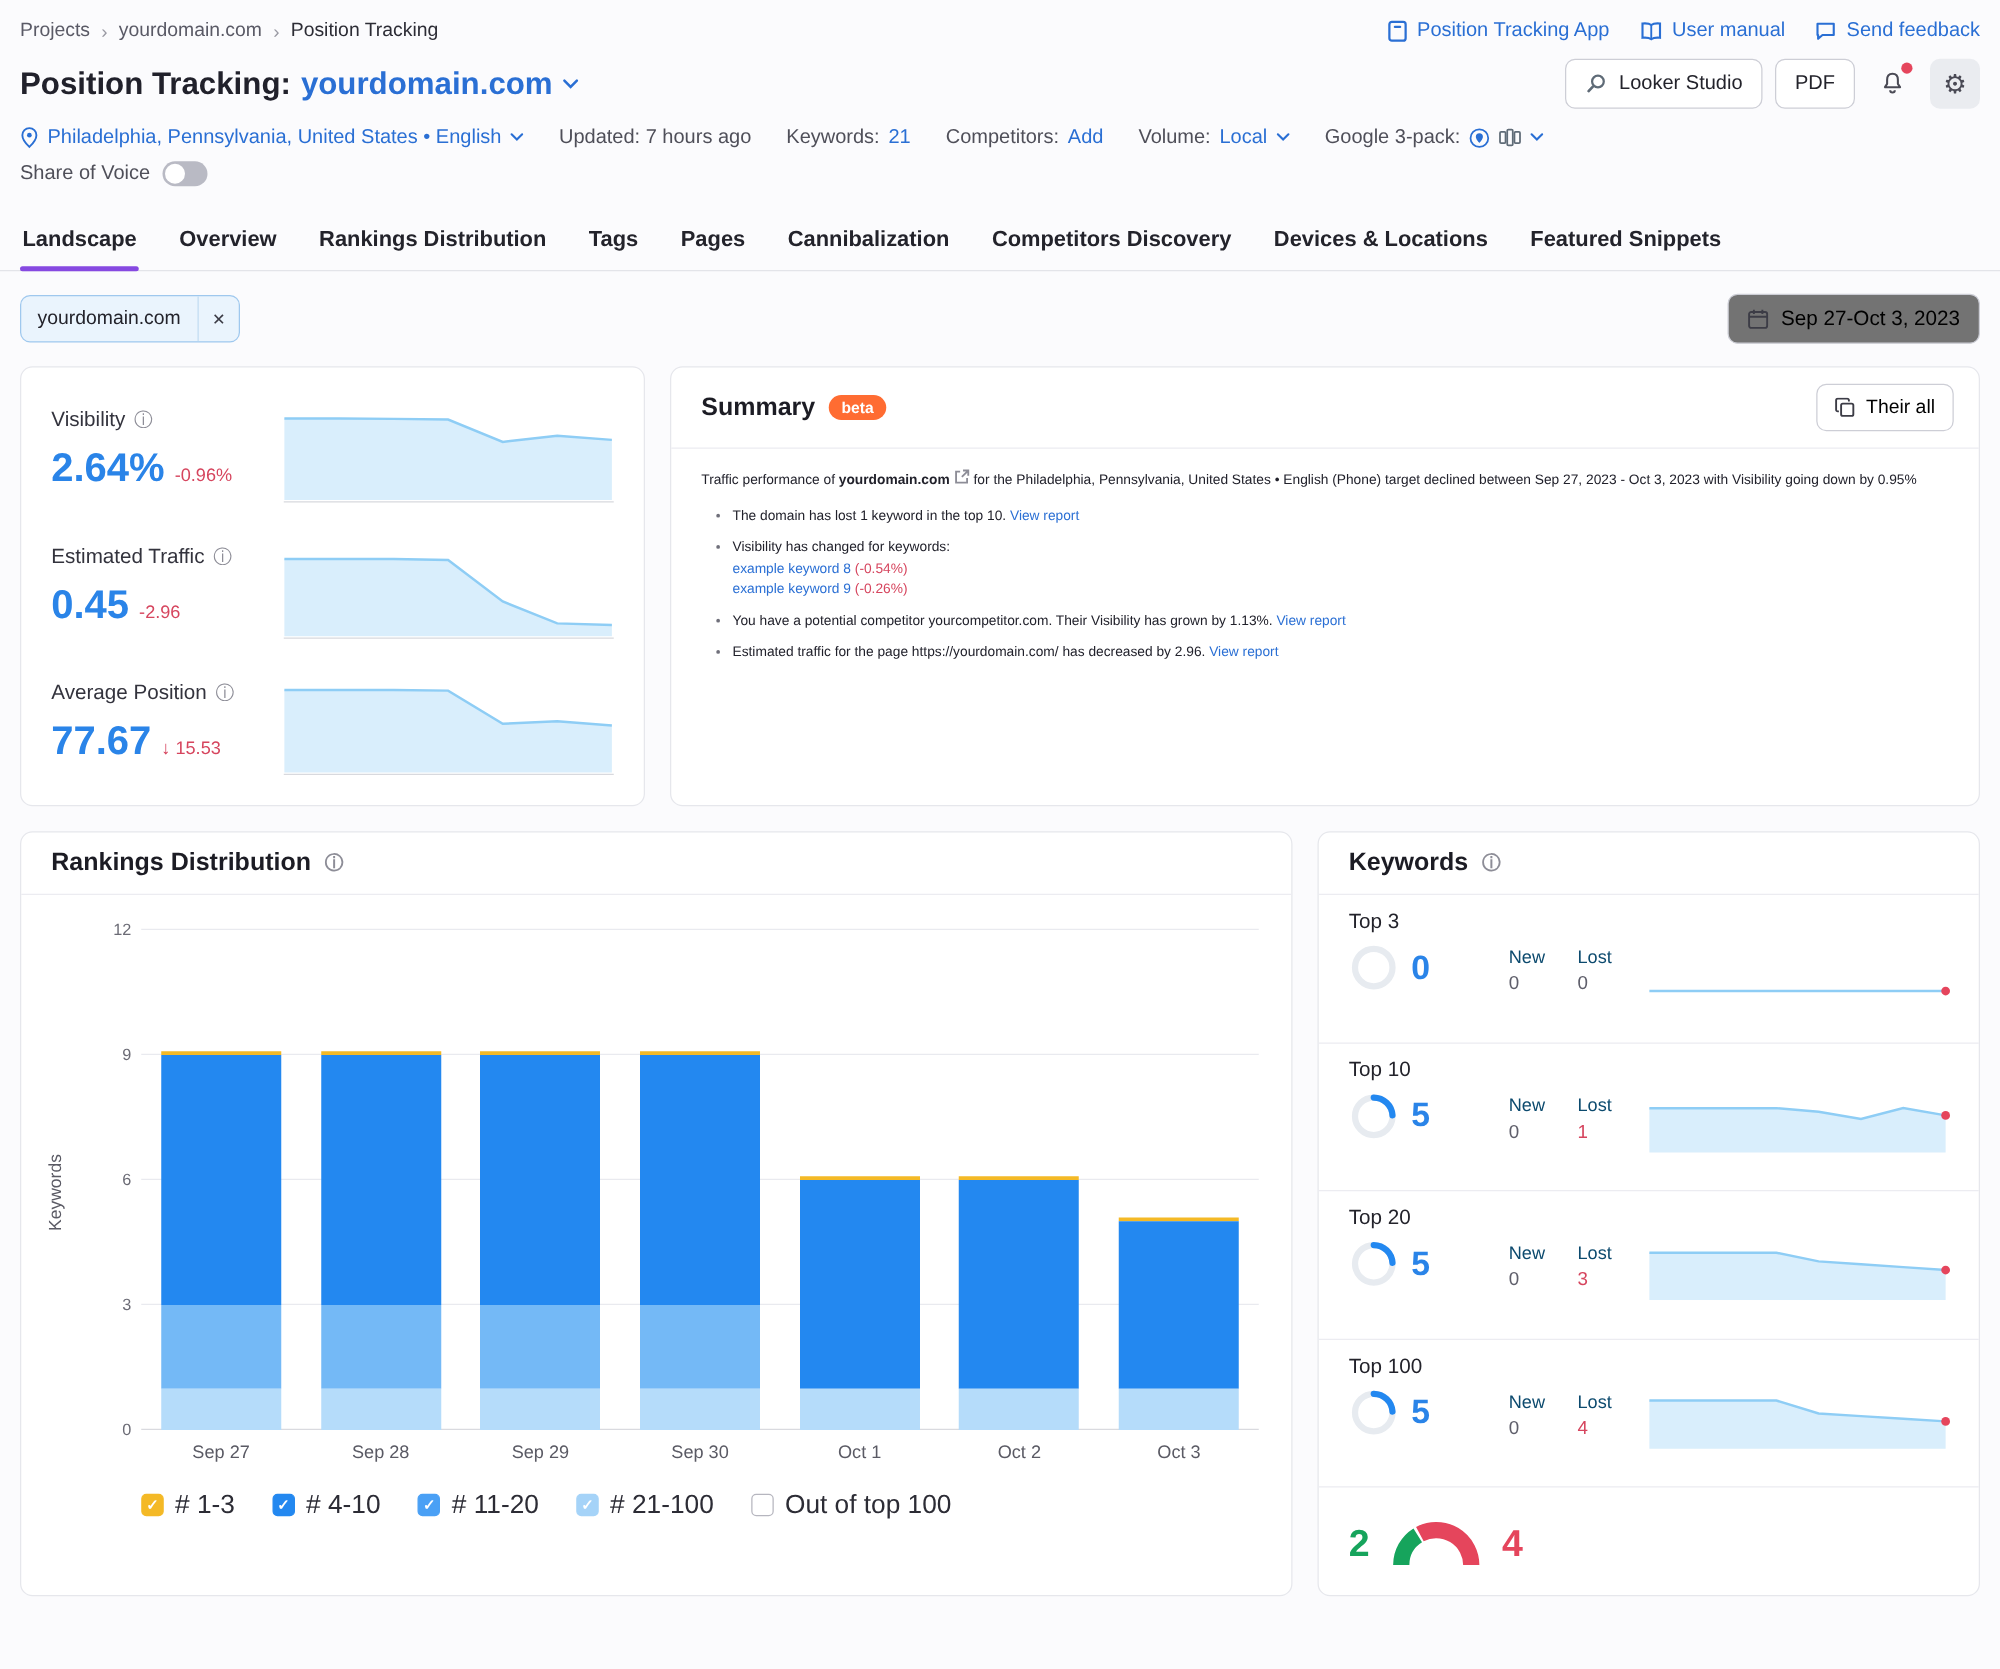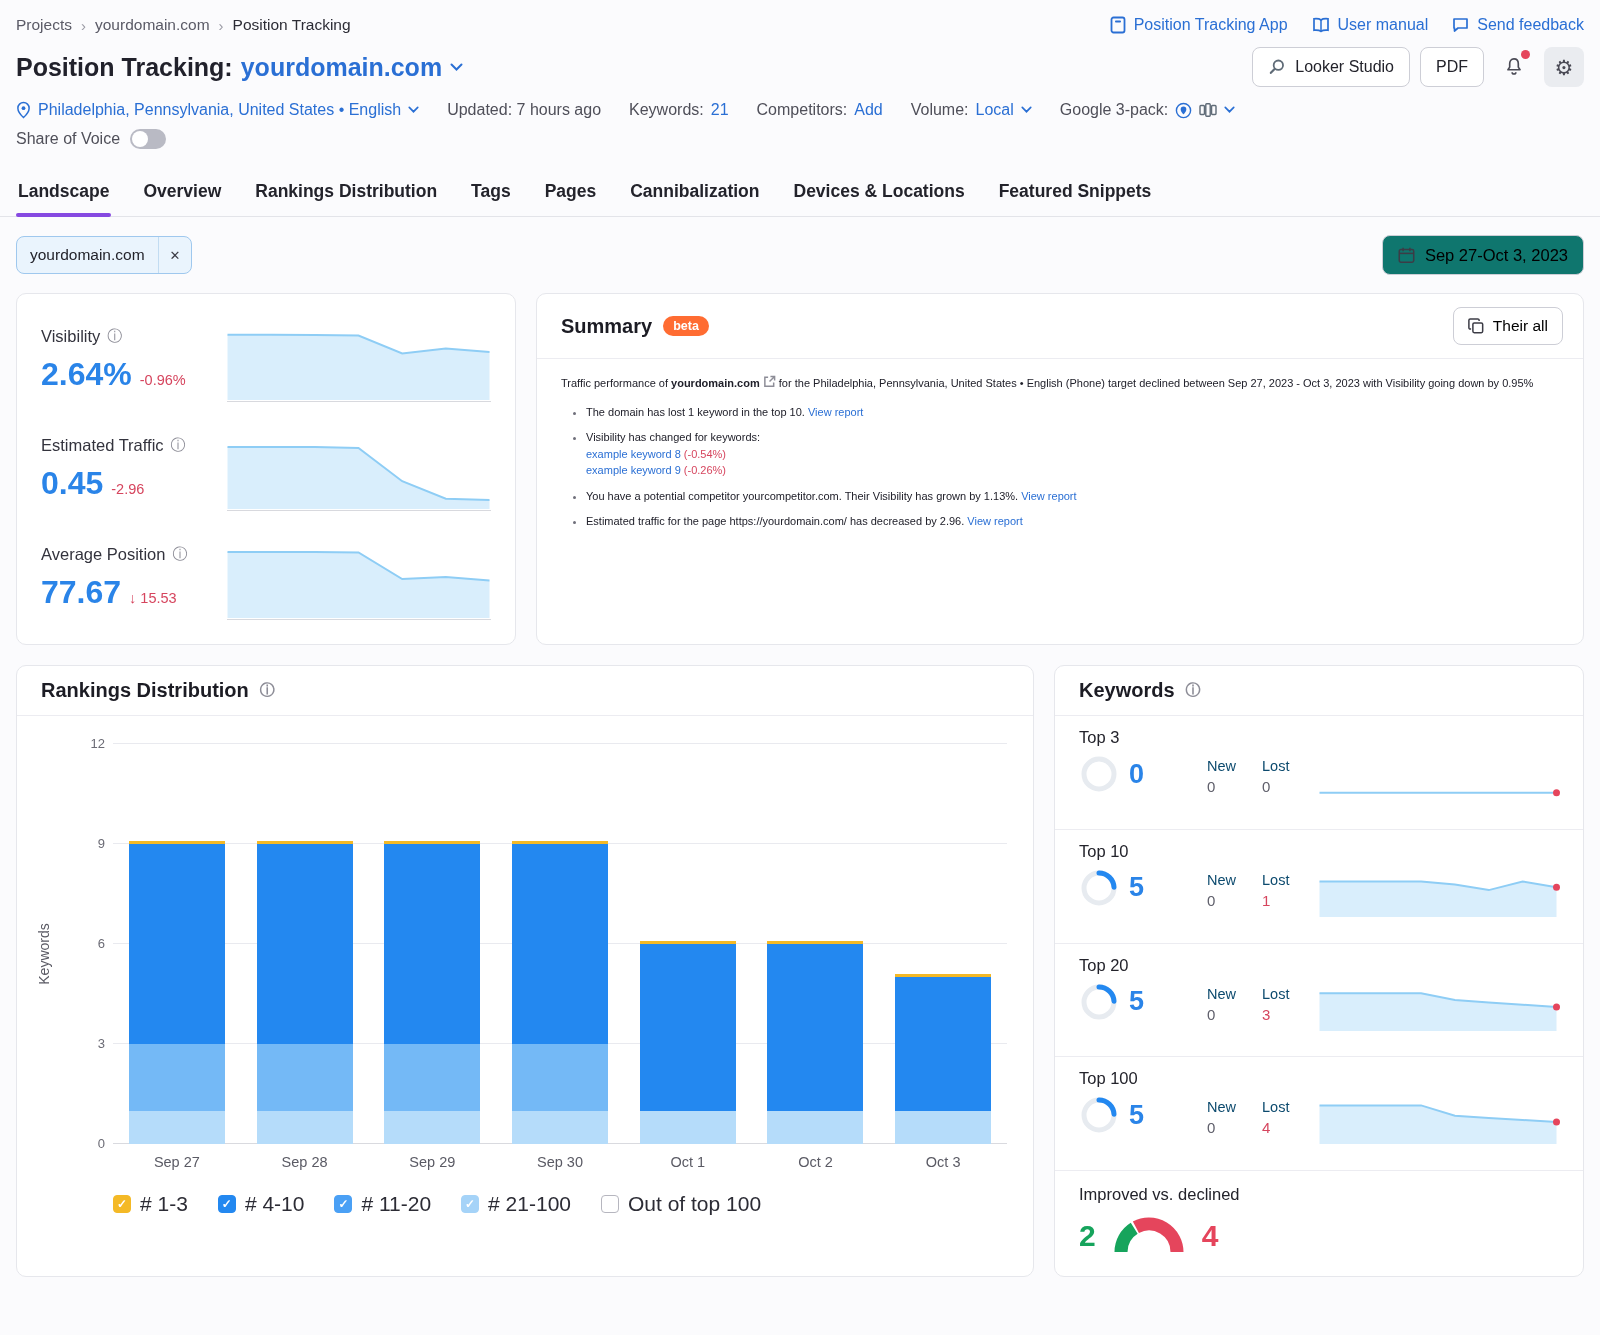--- a/index.html
+++ b/index.html
@@ -29,21 +29,21 @@
   .sov-row{margin-top:10px;display:flex;gap:10px;align-items:center;font-size:16px;color:#4f4f59}
   .toggle{width:36px;height:20px;border-radius:10px;background:#b9bac4;position:relative;cursor:pointer;flex:none}
   .toggle::after{content:"";position:absolute;left:2px;top:2px;width:16px;height:16px;border-radius:50%;background:#fff}
   .tabs{display:flex;gap:30px;margin-top:22px;padding:0 16px;border-bottom:1px solid #e3e4e9;font-size:17.5px;font-weight:700}
   .tab{padding:10px 2px 14px;cursor:pointer;color:#23232b;position:relative;white-space:nowrap}
   .tab.active::after{content:"";position:absolute;left:0;right:0;bottom:-1px;height:4px;border-radius:3px;background:#8649e1}
   .filter-row{display:flex;justify-content:space-between;align-items:center;margin:18px 16px}
   .chip{display:inline-flex;align-items:stretch;border:1px solid #9fc8ee;background:#eaf4fd;border-radius:8px;overflow:hidden;font-size:15.5px}
   .chip-label{padding:9px 13px;color:#23232b}
   .chip-x{display:flex;align-items:center;padding:0 11px;border-left:1px solid #c2dcf2;cursor:pointer;font-size:13px;color:#3c3c46}
-  .date-btn{display:inline-flex;gap:10px;align-items:center;height:40px;padding:0 15px;background:#0f766e;
+  .date-btn{display:inline-flex;gap:10px;align-items:center;height:40px;padding:0 15px;background:#737373;
        border:1px solid #cdced6;border-radius:8px;font-size:16.5px;cursor:pointer;font-weight:400}
   .cards-row{display:flex;gap:20px;margin:0 16px}
   .card{background:#fff;border:1px solid #e6e7ec;border-radius:10px}
   .metrics-card{width:500px;height:352px;padding:12px 24px;display:flex;flex-direction:column;justify-content:space-around}
   .metric-block{display:flex;justify-content:space-between;align-items:center}
   .metric-info{width:176px}
   .metric-label{font-size:16.5px;color:#33333d;display:flex;gap:7px;align-items:center}
   .metric-value-row{margin-top:10px;display:flex;align-items:baseline;gap:8px}
   .metric-value{font-size:32px;font-weight:700;color:#2a84e8}
   .metric-delta{font-size:14.5px;color:#d6455e}
@@ -239,20 +239,21 @@
   </div>
 </div>
 
 <div class="tabs">
   <span class="tab active">Landscape</span>
   <span class="tab">Overview</span>
   <span class="tab">Rankings Distribution</span>
   <span class="tab">Tags</span>
   <span class="tab">Pages</span>
   <span class="tab">Cannibalization</span>
+  <span class="tab">Competitors Discovery</span>
   <span class="tab">Devices &amp; Locations</span>
   <span class="tab">Featured Snippets</span>
 </div>
 
 <div class="filter-row">
   <span class="chip">
     <span class="chip-label">yourdomain.com</span>
     <span class="chip-x">✕</span>
   </span>
   <button class="date-btn">
@@ -623,21 +624,20 @@
       <div class="kw-spark">
           <svg width="244" height="54">
             <path d="M0.5,14.4 L34.4,14.4 L68.2,14.4 L102.1,14.4 L135.9,24.8 L169.8,26.9 L203.6,29.0 L237.5,31.1 L237.5,53 L0.5,53 Z" fill="#d9eefc"></path>
             <path d="M0.5,14.4 L34.4,14.4 L68.2,14.4 L102.1,14.4 L135.9,24.8 L169.8,26.9 L203.6,29.0 L237.5,31.1" fill="none" stroke="#8ecdf5" stroke-width="2"></path>
             <circle cx="237.5" cy="31.1" r="3.5" fill="#e5455c"></circle>
           </svg>
         </div>
     </div>
 
     <div class="kw-improved">
-      <div class="imp-label">Improved vs. declined</div>
       <div class="imp-row">
         <span class="imp-num">2</span>
         <svg id="gauge-svg" width="78" height="48" viewBox="0 0 78 48">
             <path d="M11.0,40.0 A28,28 0 0 1 24.2,16.3" fill="none" stroke="#16a45c" stroke-width="13"></path>
             <path d="M25.9,15.3 A28,28 0 0 1 67.0,40.0" fill="none" stroke="#e5455c" stroke-width="13"></path>
           </svg>
         <span class="dec-num">4</span>
       </div>
     </div>
   </div>

